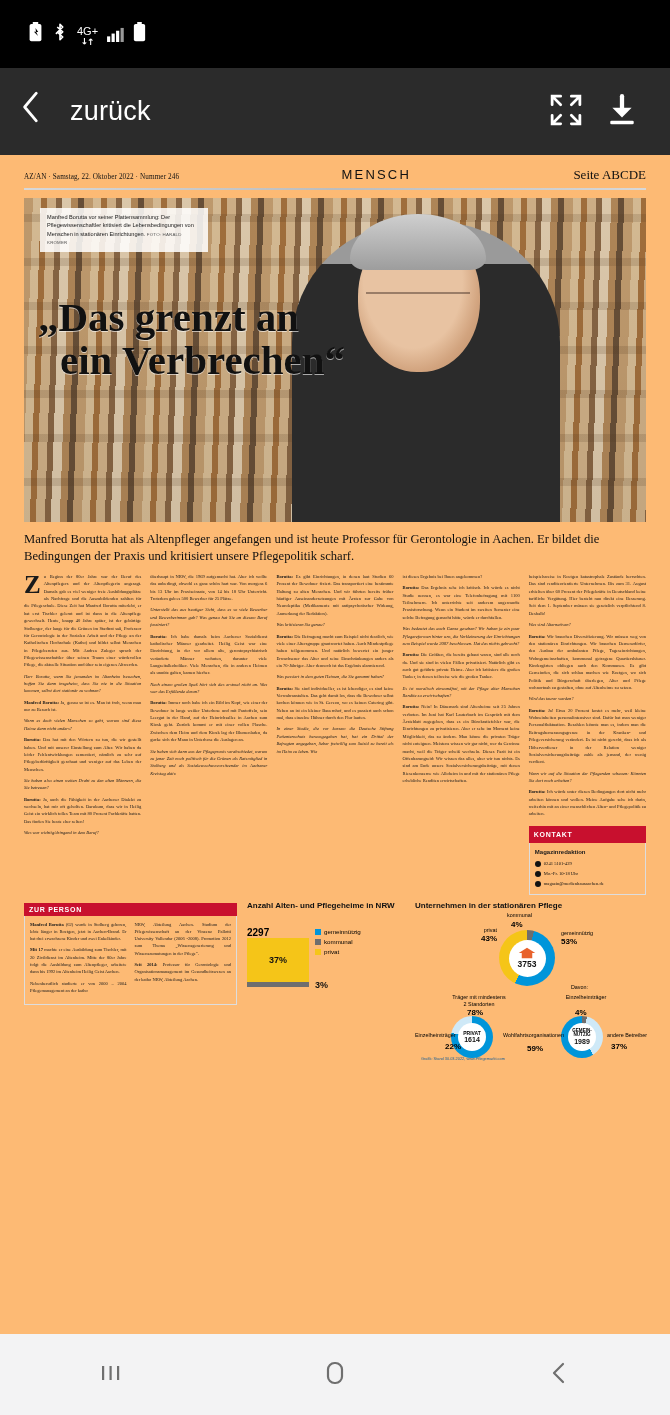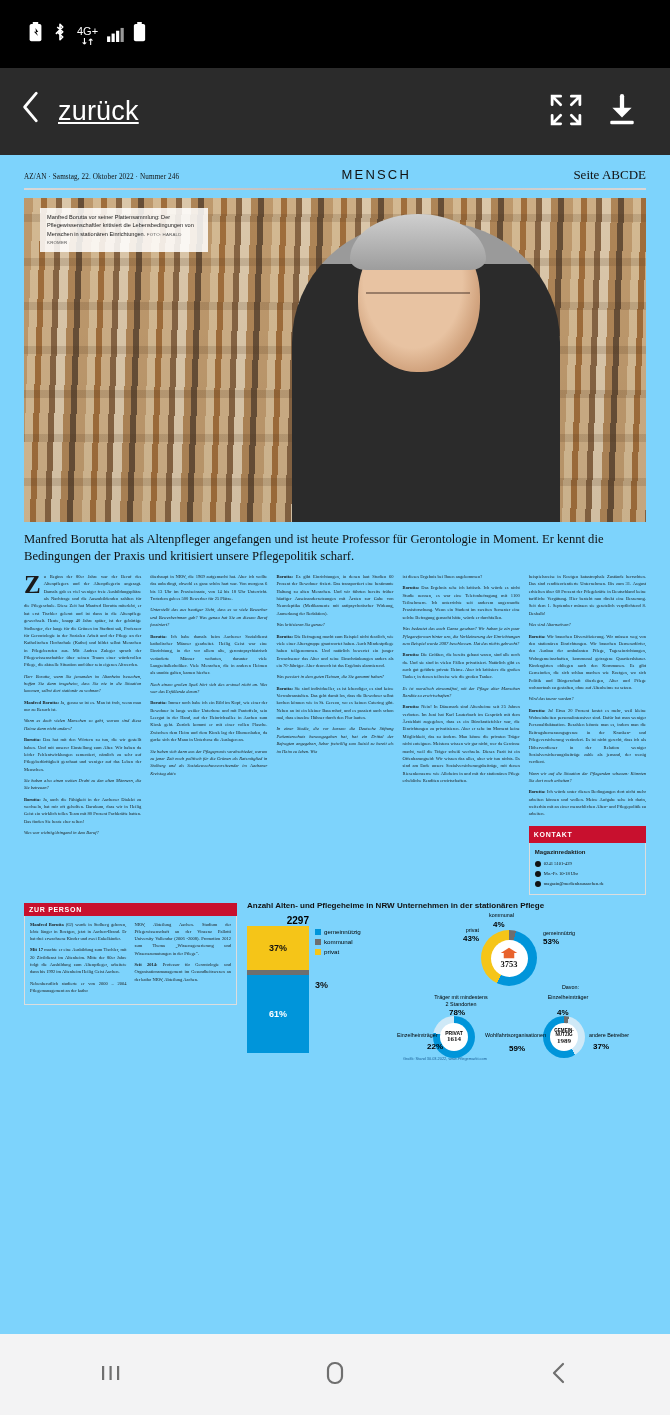--- a/index.html
+++ b/index.html
@@ -20,26 +20,26 @@
   .sb-clock { font-size: 25px; letter-spacing: .3px; font-weight: 400; }
   .sb-right { display: flex; align-items: flex-end; gap: 9px; padding-right: 10px; }
   .ic { display:inline-block; }
 
   
   .toolbar {
     height: 87px; background: #2b2b2b; color: #fff;
     display: flex; align-items: center; padding: 0 20px 0 14px;
   }
   .tb-back { font-size: 30px; line-height: 1; padding: 4px 10px 8px 6px; }
-  .tb-title { font-size: 27px; font-weight: 400; margin-left: 6px; letter-spacing: .2px; text-decoration: underline; }
+  .tb-title { font-size: 27px; font-weight: 400; margin-left: 18px; letter-spacing: .2px; }
   .tb-spacer { flex: 1 1 auto; }
   .tb-btn { padding: 6px 12px; }
 
   
-  .page { background:#7dd3fc; height: 1179px; overflow: hidden; position: relative; }
+  .page { background:#fdba74; height: 1179px; overflow: hidden; position: relative; }
   .paper { padding: 12px 24px 0 24px; position: relative; }
 
   .masthead {
     display: flex; align-items: baseline; justify-content: space-between;
     font-family: "Liberation Serif", serif;
   }
   .mh-left  { font-size: 7.2px; color:#111; letter-spacing:.1px; }
   .mh-center{ font-size: 13px; letter-spacing: 2.2px; color:#111; font-family:"Liberation Sans",sans-serif; }
   .mh-right { font-size: 13px; color:#111; }
   .mh-rule  { height: 2px; background: linear-gradient(90deg,#d8d8d8,#bdbdbd,#d8d8d8); margin-top: 5px; }
@@ -125,34 +125,34 @@
   .zp-cols { display:grid; grid-template-columns: 1fr 1fr; column-gap: 8px; }
   .contact-line { display:flex; align-items:center; gap:3px; font-size:4.6px; margin-top:2.5px; color:#111;}
   .cdot { width:6px; height:6px; border-radius:50%; background:#111; display:inline-block; flex:0 0 auto;}
   .contact-name { font-family:"Liberation Sans",sans-serif; font-weight:700; font-size:6px; }
 
   
   .infographic { position: relative; margin-top: 4px; }
   .ig-title { font-family:"Liberation Sans",sans-serif; font-weight:700;
               font-size: 8px; line-height:1.22; color:#111; }
   .bar-wrap { width: 62px; }
-  .bar-total { font-family:"Liberation Sans",sans-serif; font-weight:700; font-size:10px; text-align:right; }
+  .bar-total { font-family:"Liberation Sans",sans-serif; font-weight:700; font-size:10px; text-align:left;margin-top:12px; }
   .bar { width: 62px; }
   .seg { display:flex; align-items:center; justify-content:center;
          font-family:"Liberation Sans",sans-serif; font-weight:700; font-size:9px; }
   .seg.privat { background:#f5c518; color:#111; }
   .seg.kommunal { background:#6e6e6e; }
   .seg.gem { background:#0095da; color:#fff; }
   .pct-out { font-family:"Liberation Sans",sans-serif; font-weight:700; font-size:9px; color:#111;}
   .legend { font-family:"Liberation Sans",sans-serif; font-size:6.2px; line-height:1.6; }
   .lg-row { display:flex; align-items:center; gap:3px; }
   .sw { width:6px; height:6px; display:inline-block; }
   .donut-lbl { font-family:"Liberation Sans",sans-serif; font-size:5.4px; text-align:center; line-height:1.25; }
   .donut-pct { font-family:"Liberation Sans",sans-serif; font-weight:700; font-size:8px; text-align:center; }
-  .donut-ctr { font-family:Liberation Serif, serif; font-weight:700; font-size:8.5px; color:#111;}
+  .donut-ctr { font-family:Liberation Sans, sans-serif; font-weight:700; font-size:8.5px; color:#111;}
   .source { font-family:"Liberation Sans",sans-serif; font-size:3.9px; color:#1a5f96; }
 
   
   .navbar { height:81px; background:#f3f3f4; display:flex; align-items:center;
             justify-content:space-around; }
   .navbtn { color:#6f6f6f; }
 </style>
 </head>
 <body>
 
@@ -232,23 +232,27 @@
 
     <div class="hero">
       <div class="hero-fig"></div>
       <div class="hero-head"></div>
       <div class="hero-hair"></div>
       <div class="hero-glasses"></div>
       <div class="caption">
         <span>Manfred Borutta vor seiner Plattensammlung: Der Pflegewissenschaftler kritisiert die Lebensbedingungen von Menschen in stationären Einrichtungen.</span>
         <span class="credit">FOTO: HARALD KRÖMER</span>
       </div>
+      <div class="headline">
+        <span class="l1">„Das grenzt an</span>
+        <span class="l2">ein Verbrechen“</span>
+      </div>
     </div>
 
-    <div class="deck">Manfred Borutta hat als Altenpfleger angefangen und ist heute Professor für Gerontologie in Moment. Er kennt die Bedingungen der Praxis und kritisiert unsere Pflegepolitik scharf.</div>
+    <div class="deck">Manfred Borutta hat als Altenpfleger angefangen und ist heute Professor für Gerontologie in Aachen. Er bildet die Bedingungen der Praxis und kritisiert unsere Pflegepolitik scharf.</div>
 
     <div class="cols">
 
       <div class="col">
         <p class="dropcap">Zu Beginn der 80er Jahre war der Beruf des Altenpflegers und der Altenpflegerin angesagt. Damals gab es viel weniger freie Ausbildungsplätze als Nachfrage und die Auszubildenden zahlten für die Pflegeschule. Diese Zeit hat Manfred Borutta miterlebt, er hat erst Tischler gelernt und ist dann in die Altenpflege gewechselt. Heute, knapp 40 Jahre später, ist der gebürtige Stolberger, der lange für die Grünen im Stadtrat saß, Professor für Gerontologie in der Sozialen Arbeit und der Pflege an der Katholischen Hochschule (Katho) und bildet selbst Menschen in Pflegeberufen aus. Mit Andrea Zuleger sprach der Pflegewissenschaftler über seinen Traum einer würdevollen Pflege, die aktuelle Situation und über sein eigenes Altwerden.</p>
         <p class="q">Herr Borutta, wenn Sie jemanden im Altenheim besuchen, hoffen Sie dann insgeheim, dass Sie nie in die Situation kommen, selbst dort stationär zu wohnen?</p>
         <p class="a"><b>Manfred Borutta:</b> <span>Ja, genau so ist es. Man ist froh, wenn man nur zu Besuch ist.</span></p>
         <p class="q">Wenn es doch vielen Menschen so geht, warum sind diese Heime dann nicht anders?</p>
         <p class="a"><b>Borutta:</b> <span>Das hat mit den Wörtern zu tun, die wir gestellt haben. Und mit unserer Einstellung zum Alter. Wir haben da leider Fehlentwicklungen zementiert, nämlich zu sehr auf Pflegebedürftigkeit geschaut und weniger auf das Leben der Menschen.</span></p>
         <p class="q">Sie haben also einen weiten Draht zu den alten Männern, die Sie betreuen?</p>
@@ -326,31 +330,30 @@
             </div>
             <div class="col" style="font-size:4.5px">
               <p><span>NRW, Abteilung Aachen. Studium der Pflegewissenschaft an der Vinzenz Pallotti University Vallendar (2006 -2008). Promotion 2012 zum Thema „Wissensgenerierung und Wissenszumutungen in der Pflege“.</span></p>
               <p><b>Seit 2014:</b><span> Professor für Gerontologie und Organisationsmanagement im Gesundheitswesen an der katho NRW, Abteilung Aachen.</span></p>
             </div>
           </div>
         </div>
       </div>
 
       <div class="infographic">
-        <div style="display:grid;grid-template-columns:150px 1fr;column-gap:0;">
+        <div style="display:grid;grid-template-columns:150px 1fr;column-gap:18px;">
 
           <div>
             <div class="ig-title">Anzahl Alten- und Pflegeheime in NRW</div>
             <div style="display:flex;gap:6px;margin-top:5px;">
               <div class="bar-wrap">
                 <div class="bar-total">2297</div>
                 <div class="bar">
                   <div class="seg privat" style="height:44px">37%</div>
                   <div class="seg kommunal" style="height:5px"></div>
-                  <div class="seg gem" style="height:78px">61%</div>
                 </div>
               </div>
               <div style="padding-top:12px">
                 <div class="legend">
                   <div class="lg-row">
                       <span class="sw" style="background:#0095da"></span>
                       <span>gemeinnützig</span>
                     </div>
                   <div class="lg-row">
                       <span class="sw" style="background:#6e6e6e"></span>

